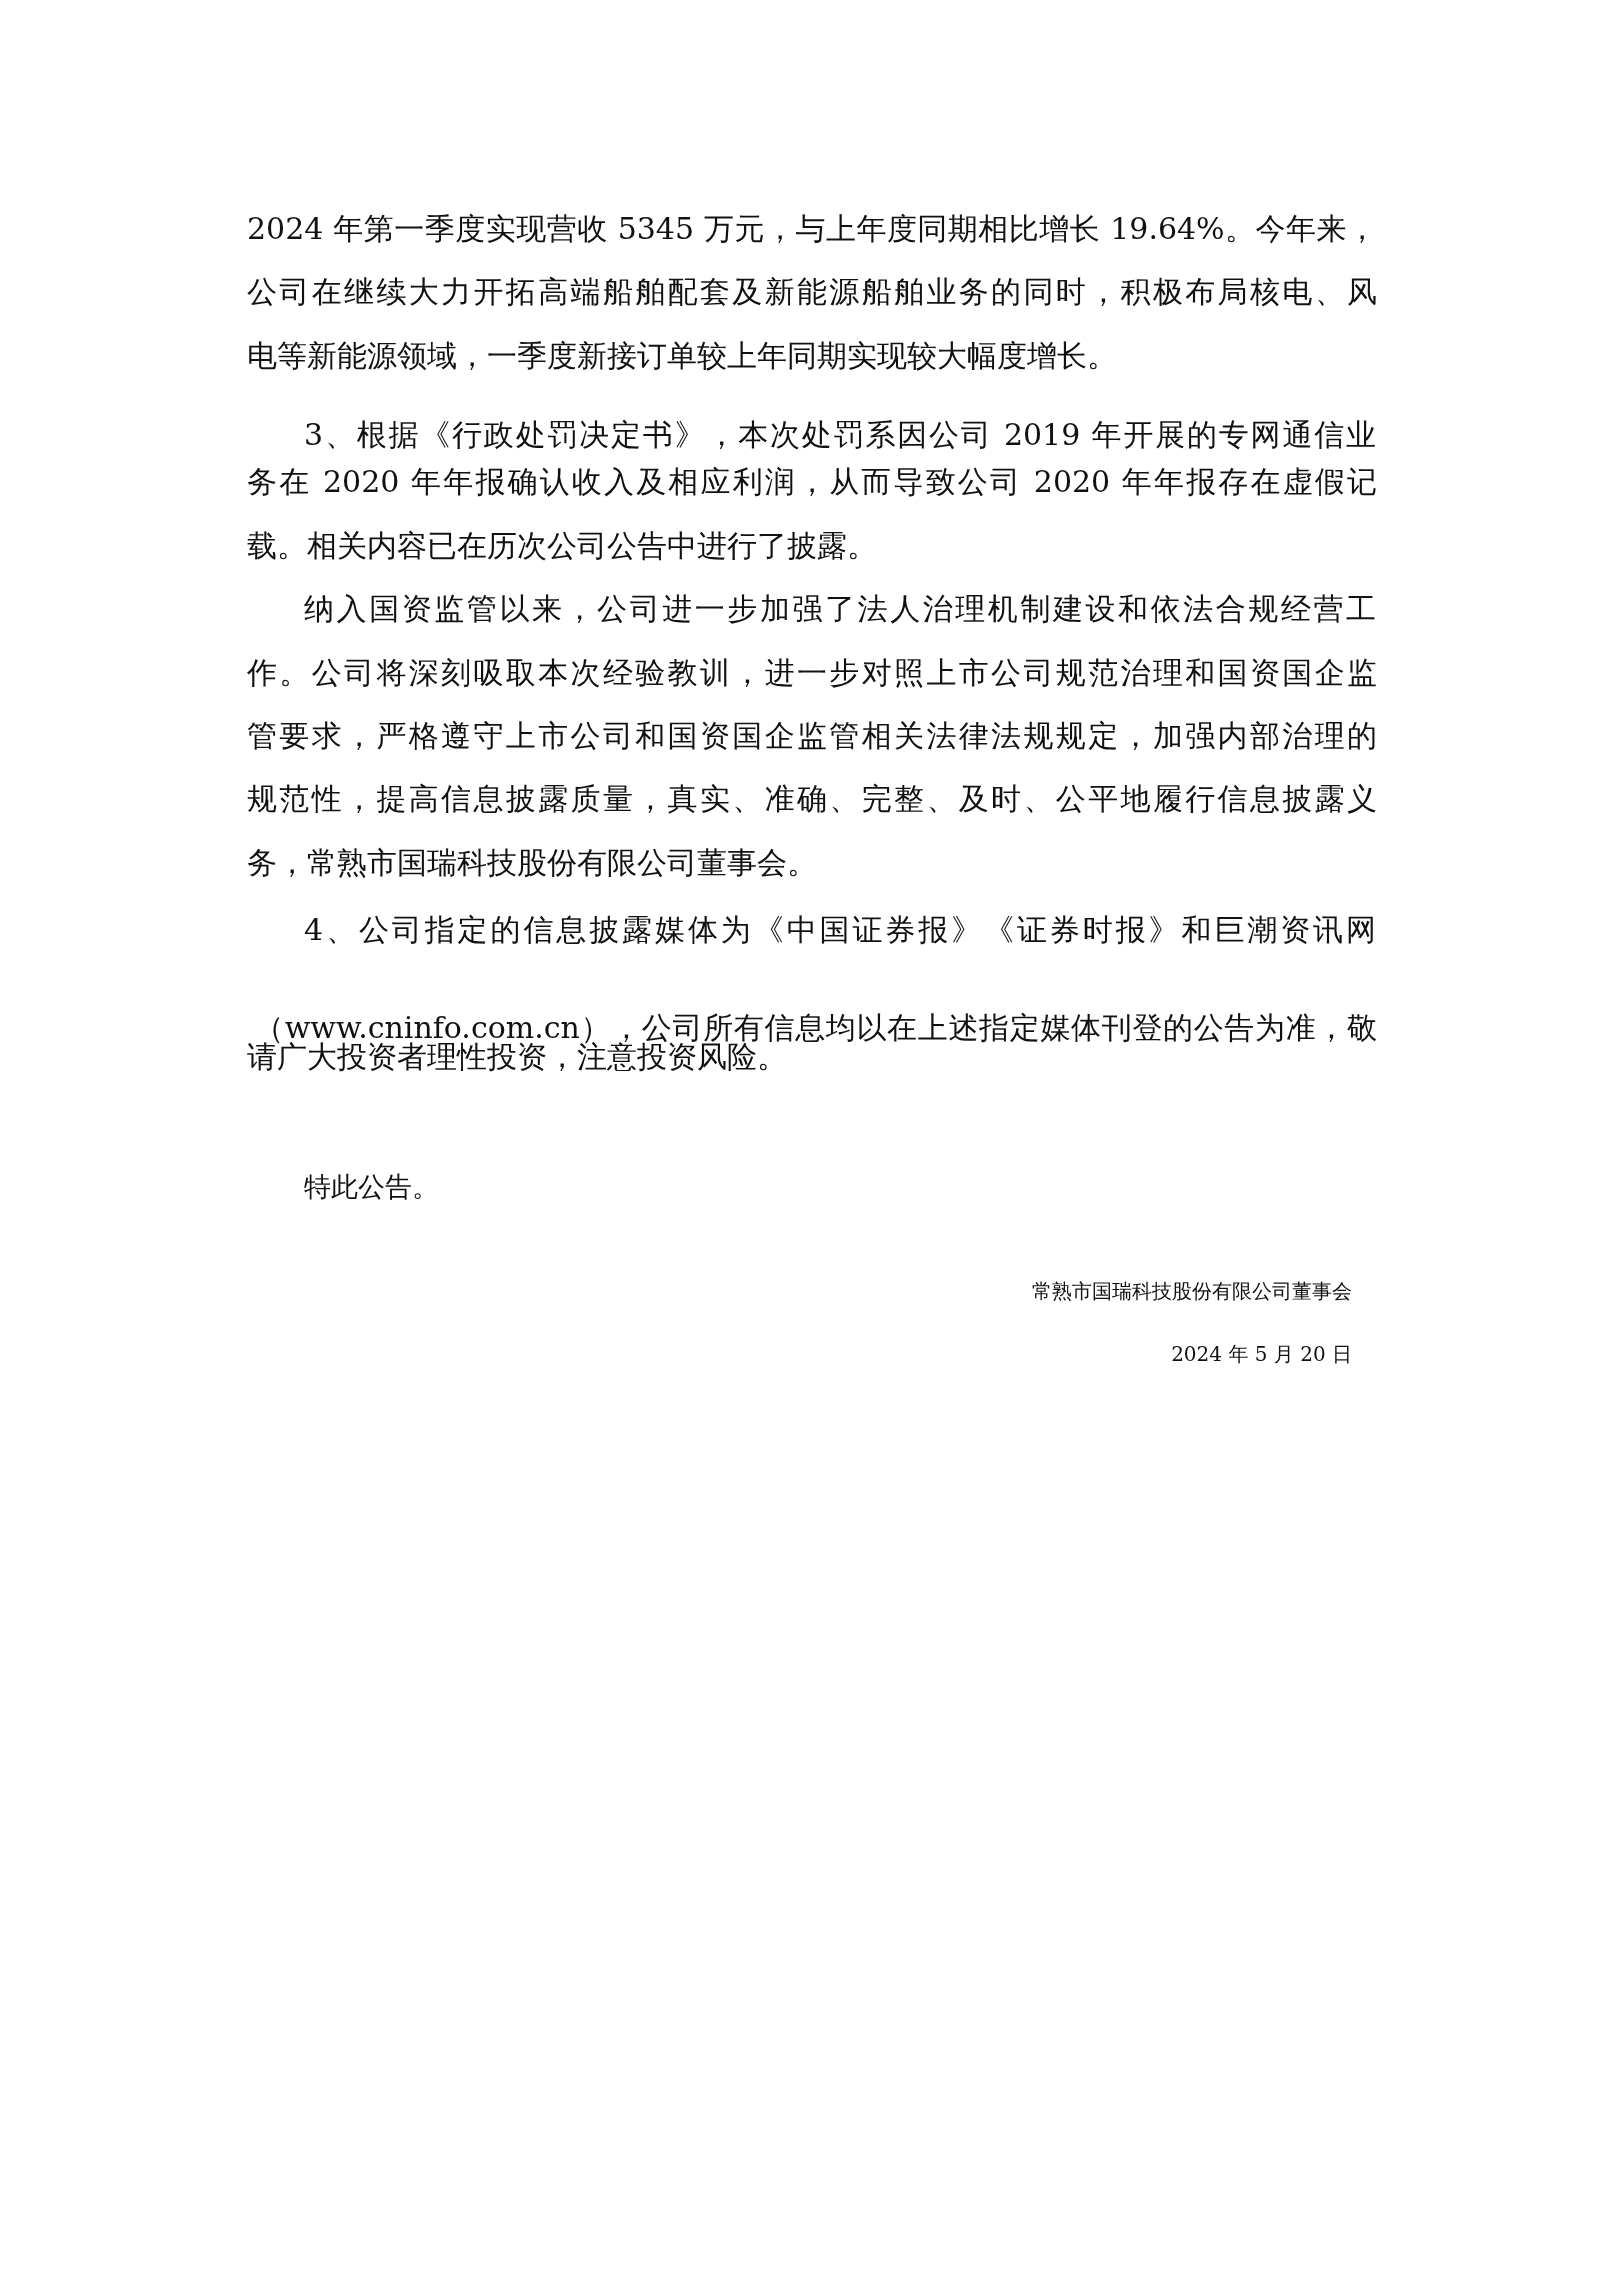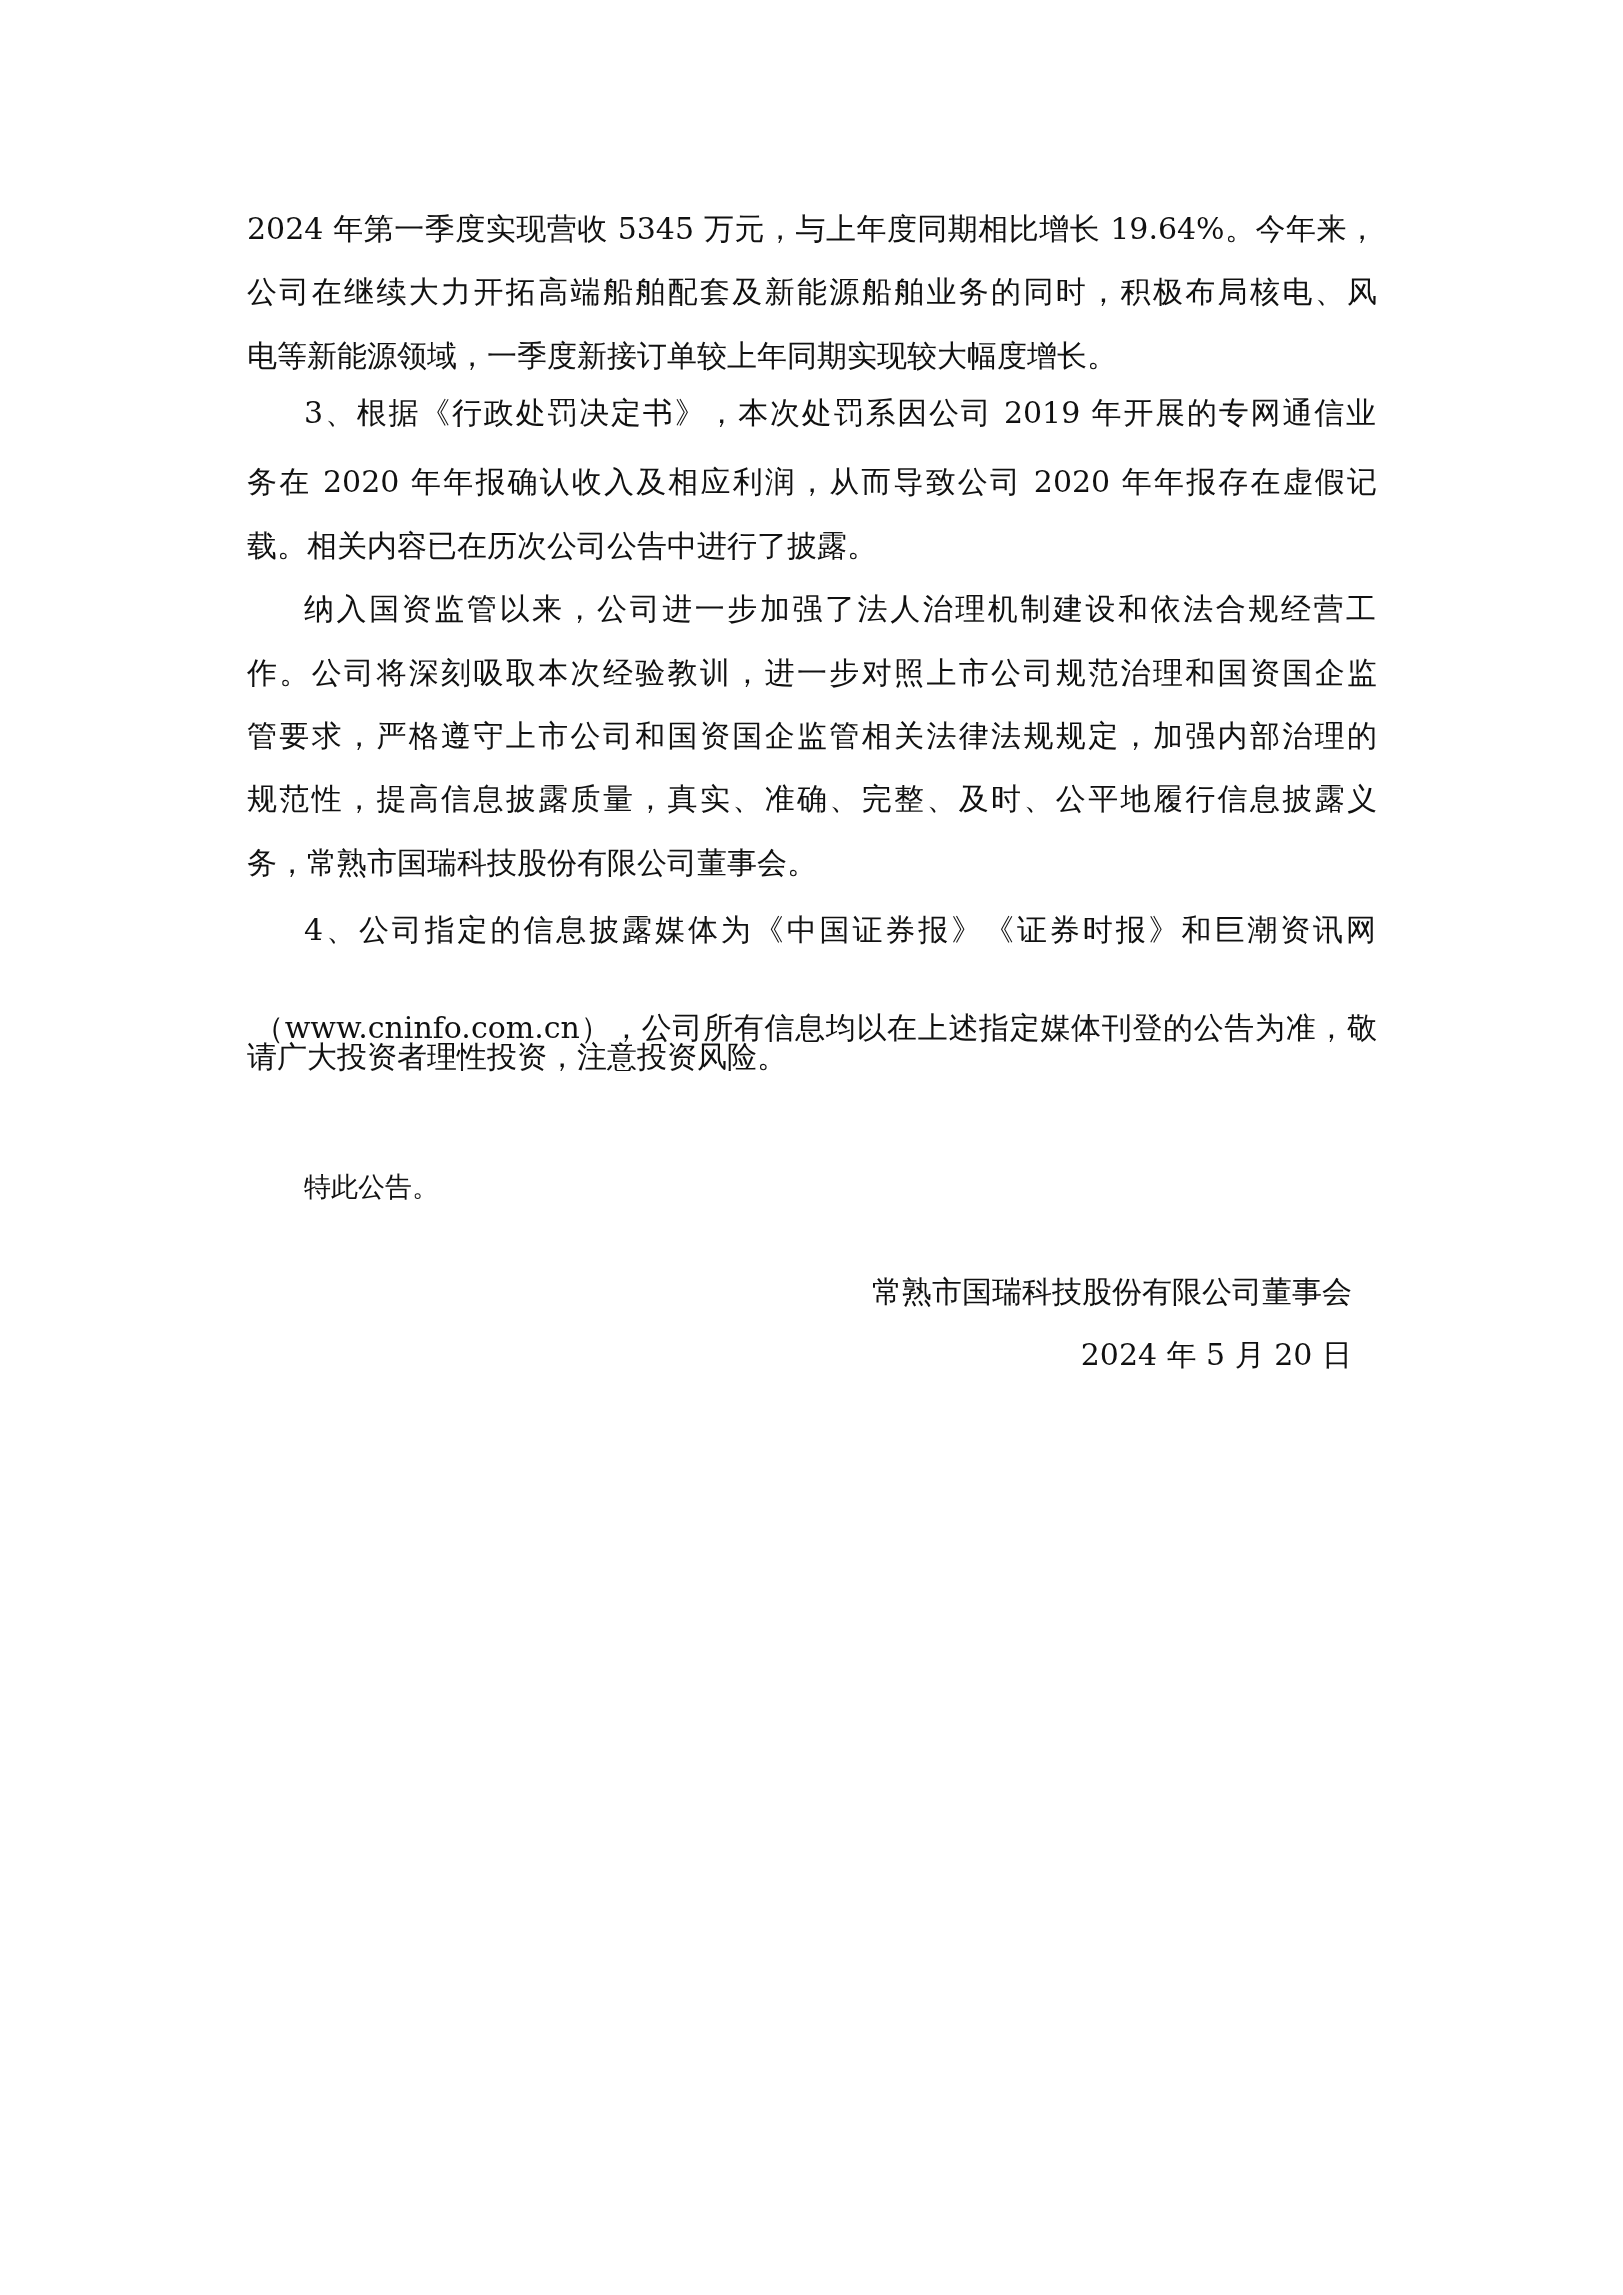--- a/index.html
+++ b/index.html
@@ -52,38 +52,38 @@
       height: 37px;
       line-height: 37px;
       font-size: 27px;
       white-space: nowrap;
     }
     .sig {
       position: absolute;
       right: 247px;
       height: 37px;
       line-height: 37px;
-      font-size: 30px;
+      font-size: 20px;
       white-space: nowrap;
       text-align: center;
     }
   </style>
 </head>
 <body>
 
 <div class="page">
 
   <div>
     <div class="line" style="top:210px">2024 年第一季度实现营收 5345 万元，与上年度同期相比增长 19.64%。今年来，</div>
     <div class="line" style="top:273px">公司在继续大力开拓高端船舶配套及新能源船舶业务的同时，积极布局核电、风</div>
     <div class="line last" style="top:337px">电等新能源领域，一季度新接订单较上年同期实现较大幅度增长。</div>
   </div>
 
   <div>
-    <div class="line indent" style="top:394px">3、根据《行政处罚决定书》，本次处罚系因公司 2019 年开展的专网通信业</div>
+    <div class="line indent" style="top:416px">3、根据《行政处罚决定书》，本次处罚系因公司 2019 年开展的专网通信业</div>
     <div class="line" style="top:463px">务在 2020 年年报确认收入及相应利润，从而导致公司 2020 年年报存在虚假记</div>
     <div class="line last" style="top:527px">载。相关内容已在历次公司公告中进行了披露。</div>
   </div>
 
   <div>
     <div class="line indent" style="top:590px">纳入国资监管以来，公司进一步加强了法人治理机制建设和依法合规经营工</div>
     <div class="line" style="top:654px">作。公司将深刻吸取本次经验教训，进一步对照上市公司规范治理和国资国企监</div>
     <div class="line" style="top:717px">管要求，严格遵守上市公司和国资国企监管相关法律法规规定，加强内部治理的</div>
     <div class="line" style="top:780px">规范性，提高信息披露质量，真实、准确、完整、及时、公平地履行信息披露义</div>
     <div class="line last" style="top:844px">务，常熟市国瑞科技股份有限公司董事会。</div>

